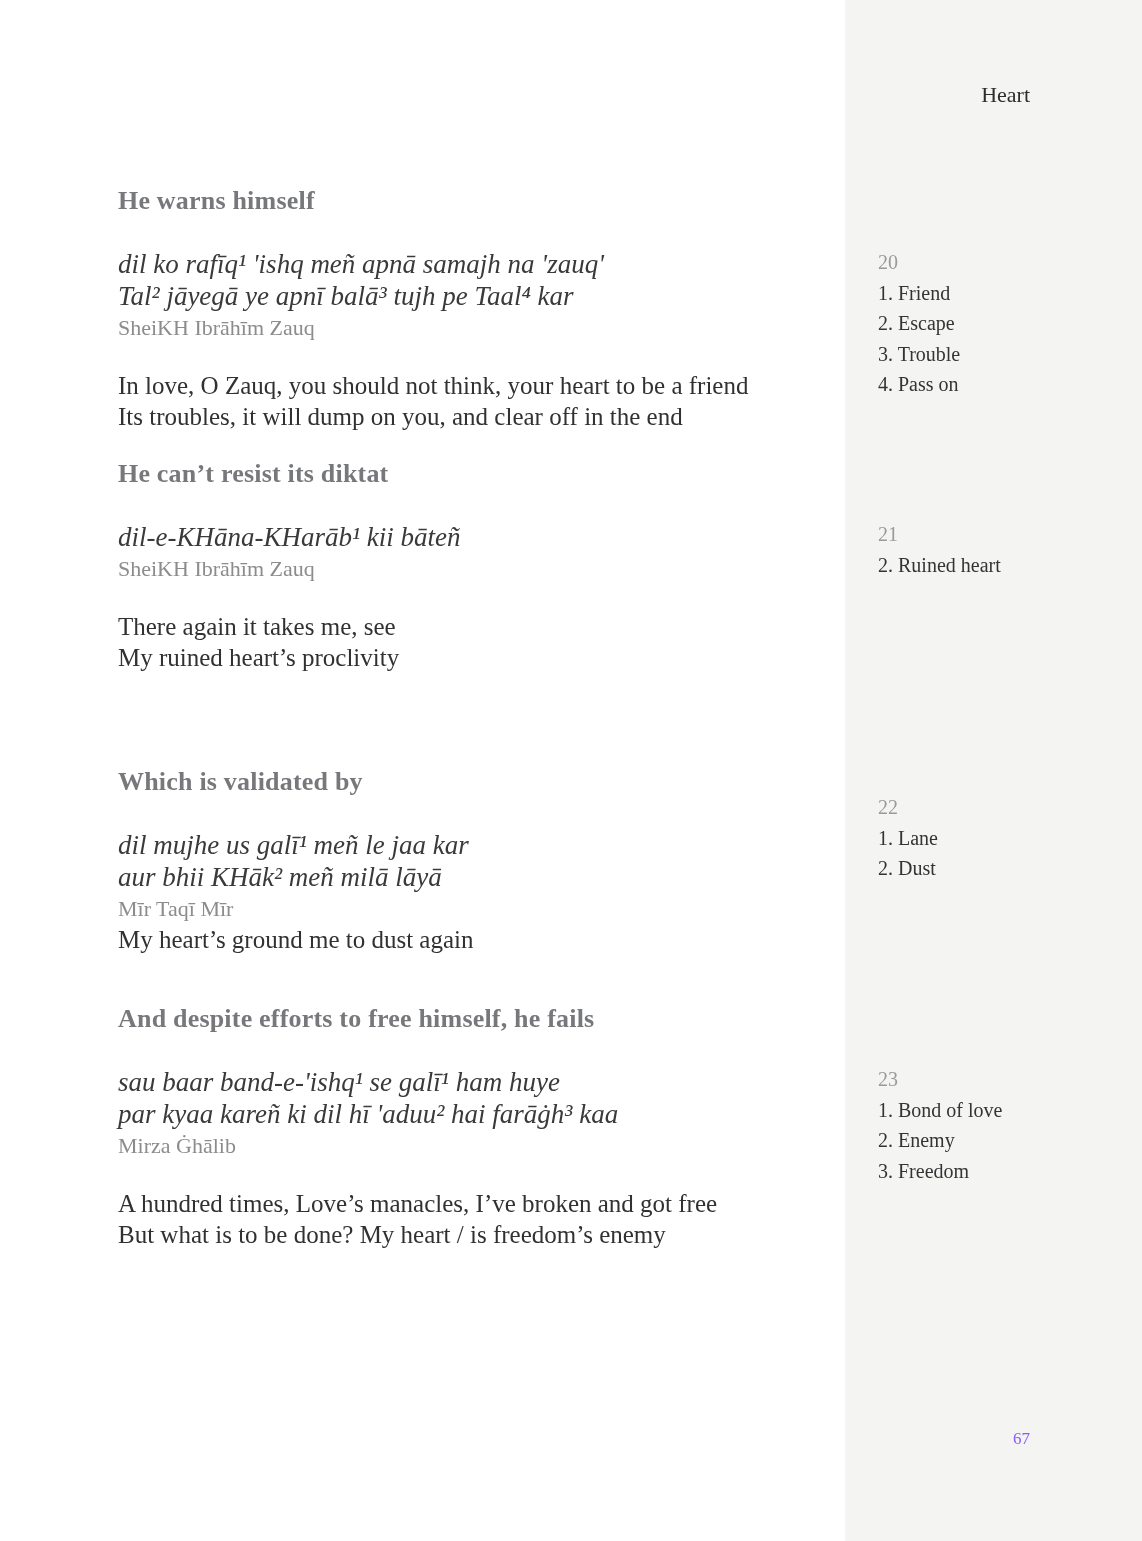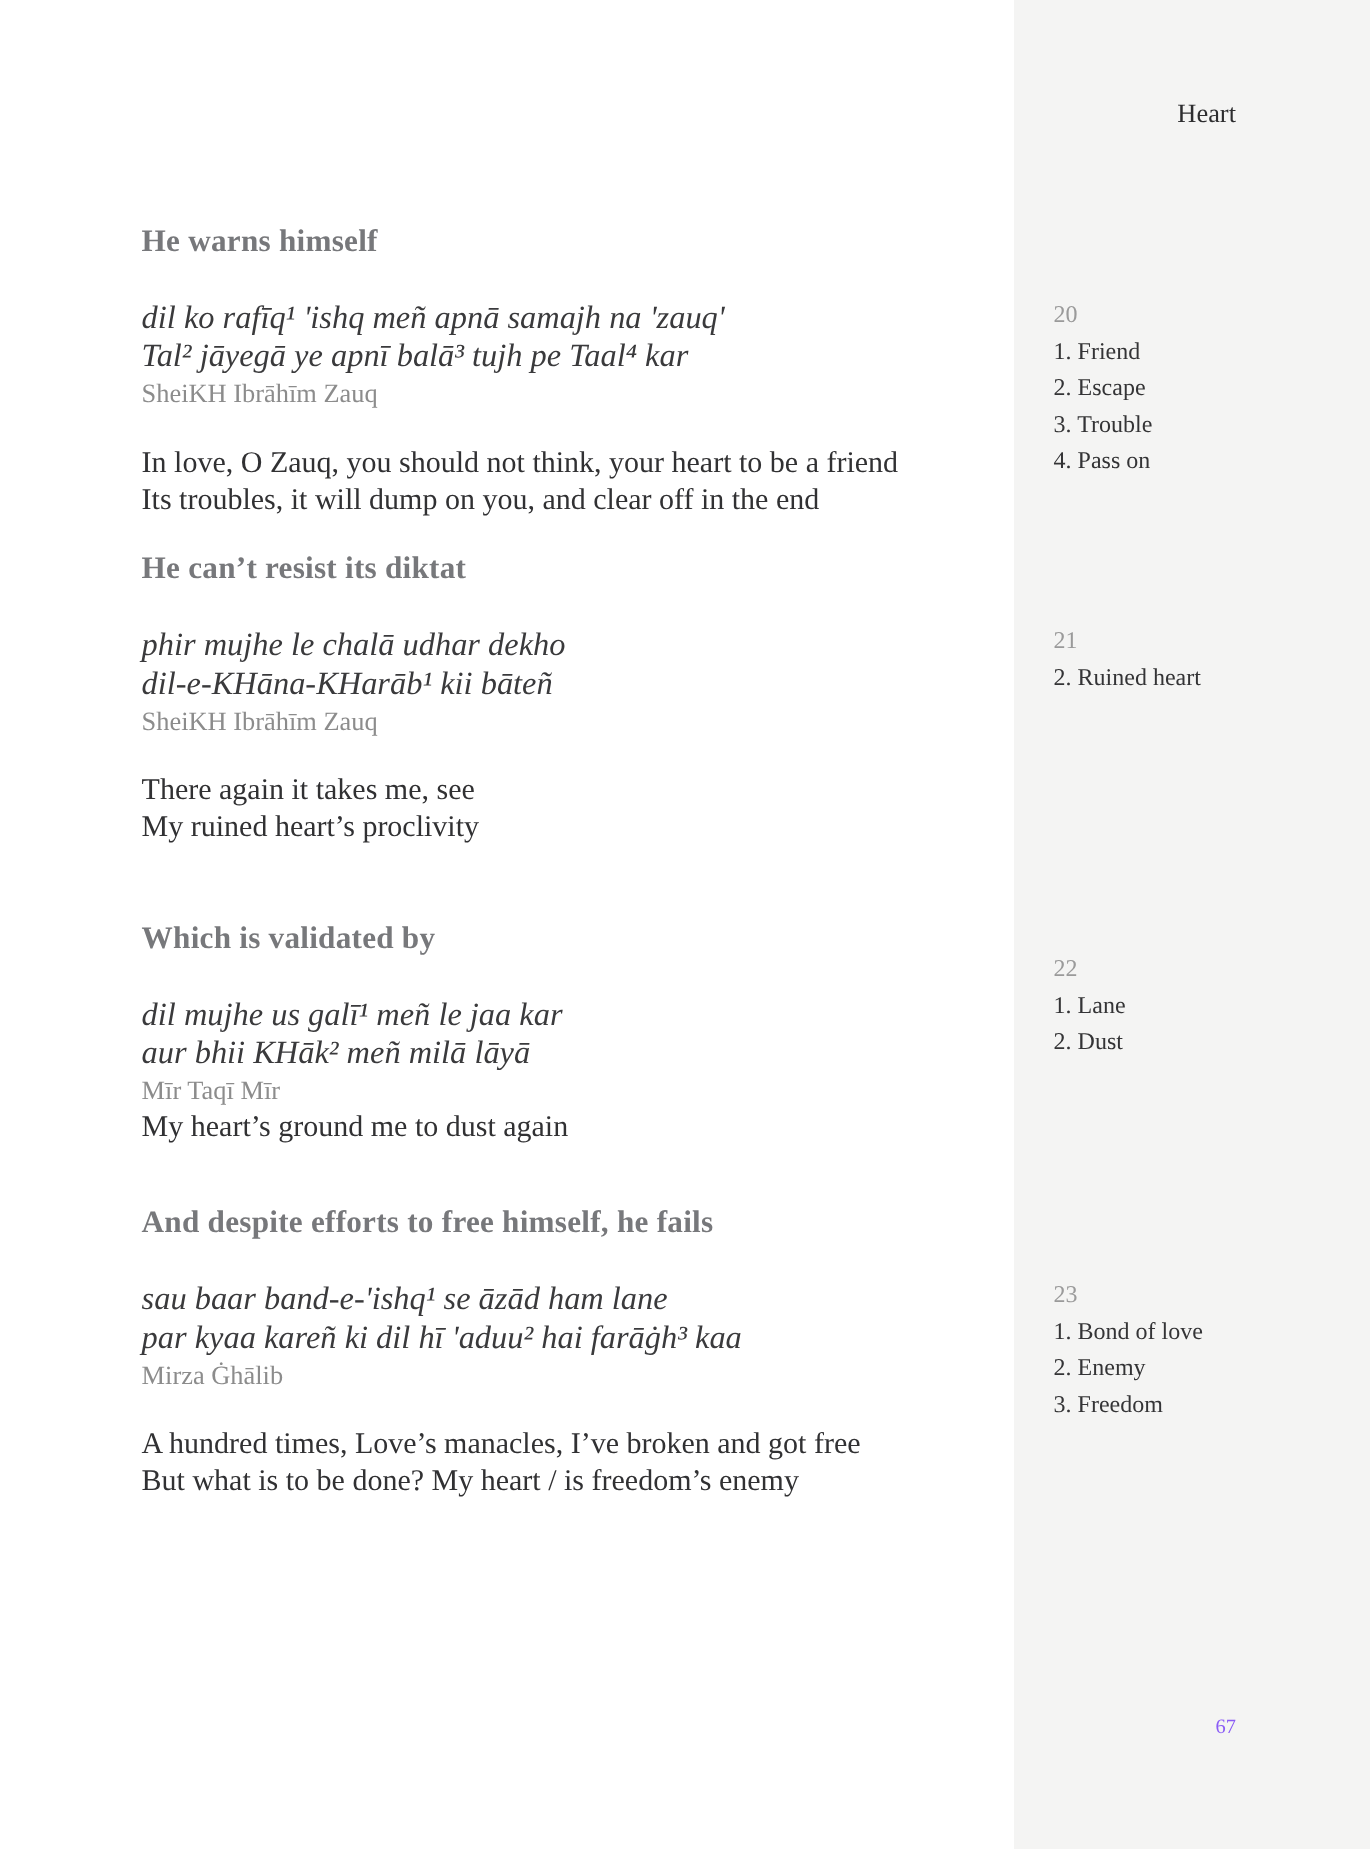--- a/index.html
+++ b/index.html
@@ -117,38 +117,37 @@
       <h2 class="section-heading">He warns himself</h2>
       <p class="couplet-line">dil ko rafīq¹ 'ishq meñ apnā samajh na 'zauq'</p>
       <p class="couplet-line">Tal² jāyegā ye apnī balā³ tujh pe Taal⁴ kar</p>
       <p class="poet">SheiKH Ibrāhīm Zauq</p>
       <p class="translation-line first">In love, O Zauq, you should not think, your heart to be a friend</p>
       <p class="translation-line">Its troubles, it will dump on you, and clear off in the end</p>
     </section>
 
     <section class="poem-section s1">
       <h2 class="section-heading">He can’t resist its diktat</h2>
-      <p class="couplet-line">phir mujhe le chalā udhar dekho</p>
       <p class="couplet-line">dil-e-KHāna-KHarāb¹ kii bāteñ</p>
       <p class="poet">SheiKH Ibrāhīm Zauq</p>
       <p class="translation-line first">There again it takes me, see</p>
       <p class="translation-line">My ruined heart’s proclivity</p>
     </section>
 
     <section class="poem-section s2">
       <h2 class="section-heading">Which is validated by</h2>
       <p class="couplet-line">dil mujhe us galī¹ meñ le jaa kar</p>
       <p class="couplet-line">aur bhii KHāk² meñ milā lāyā</p>
       <p class="poet">Mīr Taqī Mīr</p>
       <p class="translation-line">My heart’s ground me to dust again</p>
     </section>
 
     <section class="poem-section s3">
       <h2 class="section-heading">And despite efforts to free himself, he fails</h2>
-      <p class="couplet-line">sau baar band-e-'ishq¹ se āzād ham lane</p>
+      <p class="couplet-line">sau baar band-e-'ishq¹ se galī¹ ham huye</p>
       <p class="couplet-line">par kyaa kareñ ki dil hī 'aduu² hai farāġh³ kaa</p>
       <p class="poet">Mirza Ġhālib</p>
       <p class="translation-line first">A hundred times, Love’s manacles, I’ve broken and got free</p>
       <p class="translation-line">But what is to be done? My heart / is freedom’s enemy</p>
     </section>
 
   </main>
 </div>
 
 </body></html>

